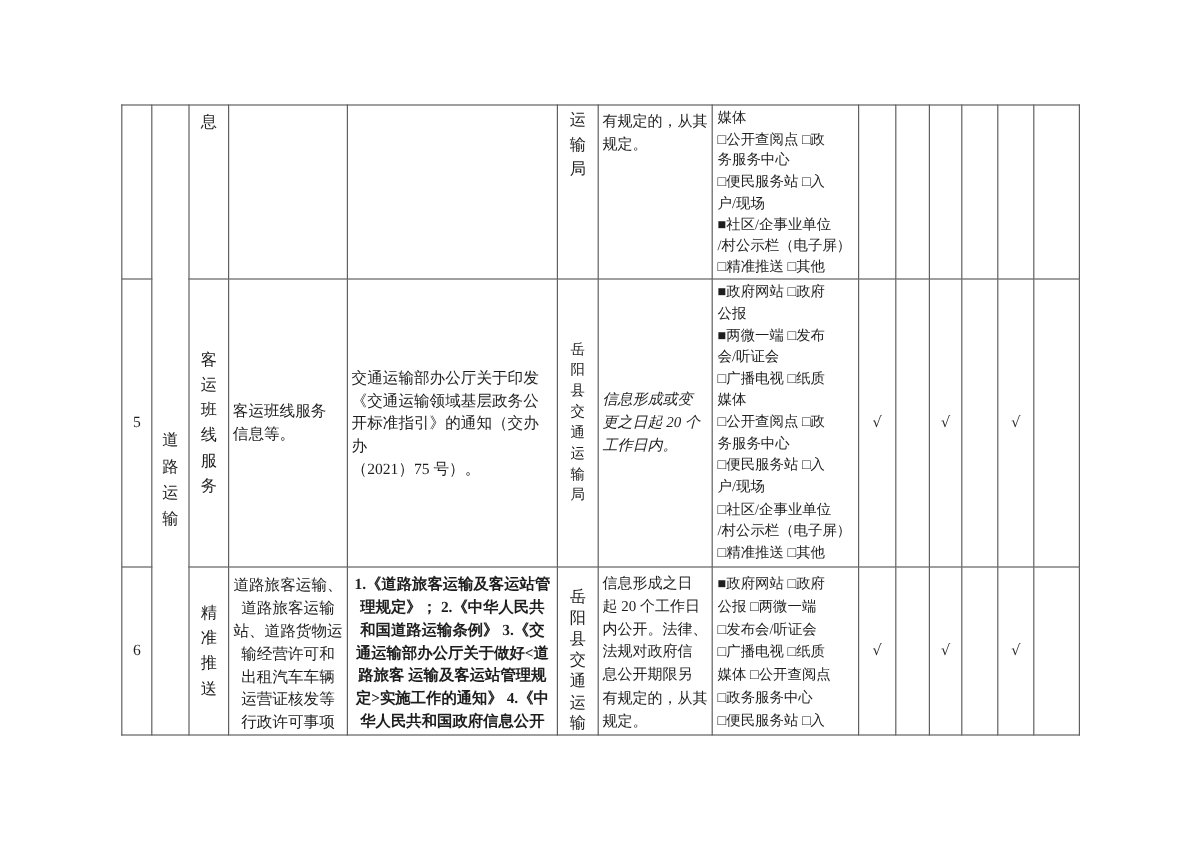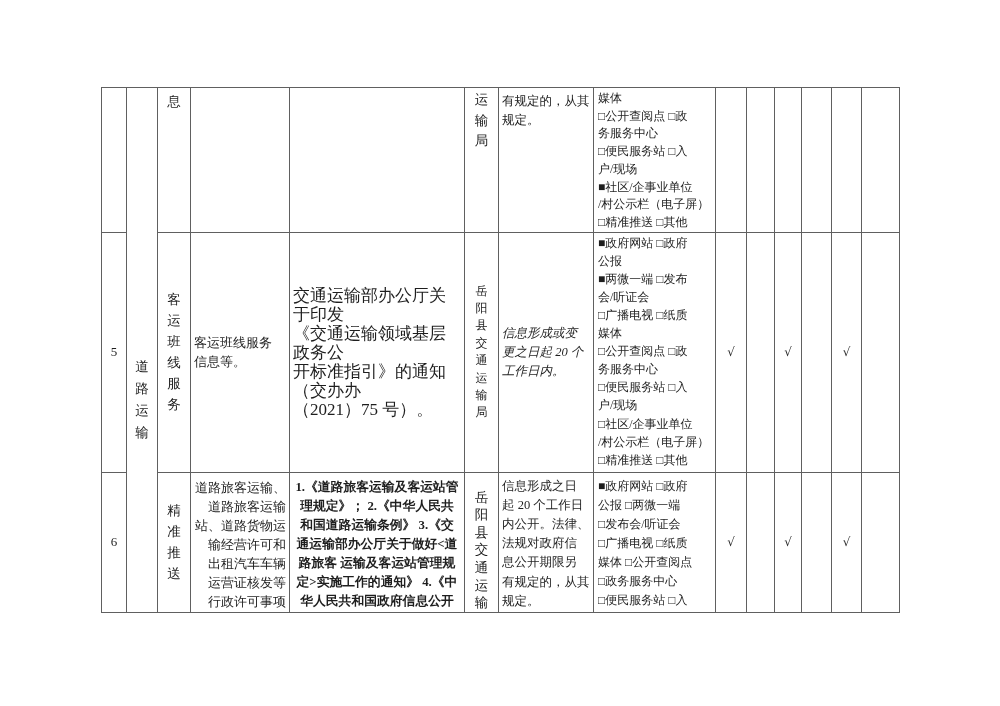--- a/index.html
+++ b/index.html
@@ -14,22 +14,22 @@
   .txt{white-space:pre-line;display:block;}
   
   .vcell{text-align:center;}
   .vstack{display:inline-block;width:1.15em;word-break:break-all;text-align:center;}
   
   .c-seq{vertical-align:middle;text-align:center;font-size:13px;}
   .c-category{vertical-align:top;padding-top:268px;line-height:22px;font-size:13.5px;margin-left:24px;}
   .c-item-top{padding-top:3px;line-height:21px;font-size:13.5px;}
   .c-item-mid{vertical-align:middle;line-height:21px;font-size:13.5px;}
   .c-content-5{vertical-align:middle;padding:0 3px;line-height:19px;font-size:13px;text-align:left;}
-  .c-content-6{padding:5px 3px 0 3px;line-height:19.1px;font-size:13px;text-align:right;margin-left:29px;}
-  .c-basis-5{vertical-align:middle;padding:0 3px;line-height:19px;font-size:17px;text-align:left;}
+  .c-content-6{padding:5px 3px 0 3px;line-height:19.1px;font-size:13px;text-align:center;margin-left:29px;}
+  .c-basis-5{vertical-align:middle;padding:0 3px;line-height:19px;font-size:13px;text-align:left;}
   .c-basis-6{padding:5px 3px 0 3px;line-height:19.1px;font-size:12.8px;text-align:center;font-weight:bold;}
   .c-subject-top{padding-top:2px;line-height:20.5px;font-size:13.5px;margin-left:24px;}
   .c-subject-5{vertical-align:middle;line-height:17.4px;font-size:12px;}
   .c-subject-6{padding-top:16px;line-height:17.6px;font-size:13.5px;}
   .c-deadline-top{padding:4px 2px 0 3px;line-height:19px;font-size:12.5px;}
   .c-deadline-5{vertical-align:middle;padding:0 2px 0 3px;line-height:19px;font-size:12.5px;font-style:italic;}
   .c-deadline-6{padding:4px 2px 0 3px;line-height:19.2px;font-size:12.5px;}
   .c-channels-top{padding:2px 1px 0 4px;line-height:17.7px;font-size:12px;}
   .c-channels-5{padding:1px 1px 0 4px;line-height:18.1px;font-size:12px;}
   .c-channels-6{padding:4px 1px 0 4px;line-height:19px;font-size:12px;}

